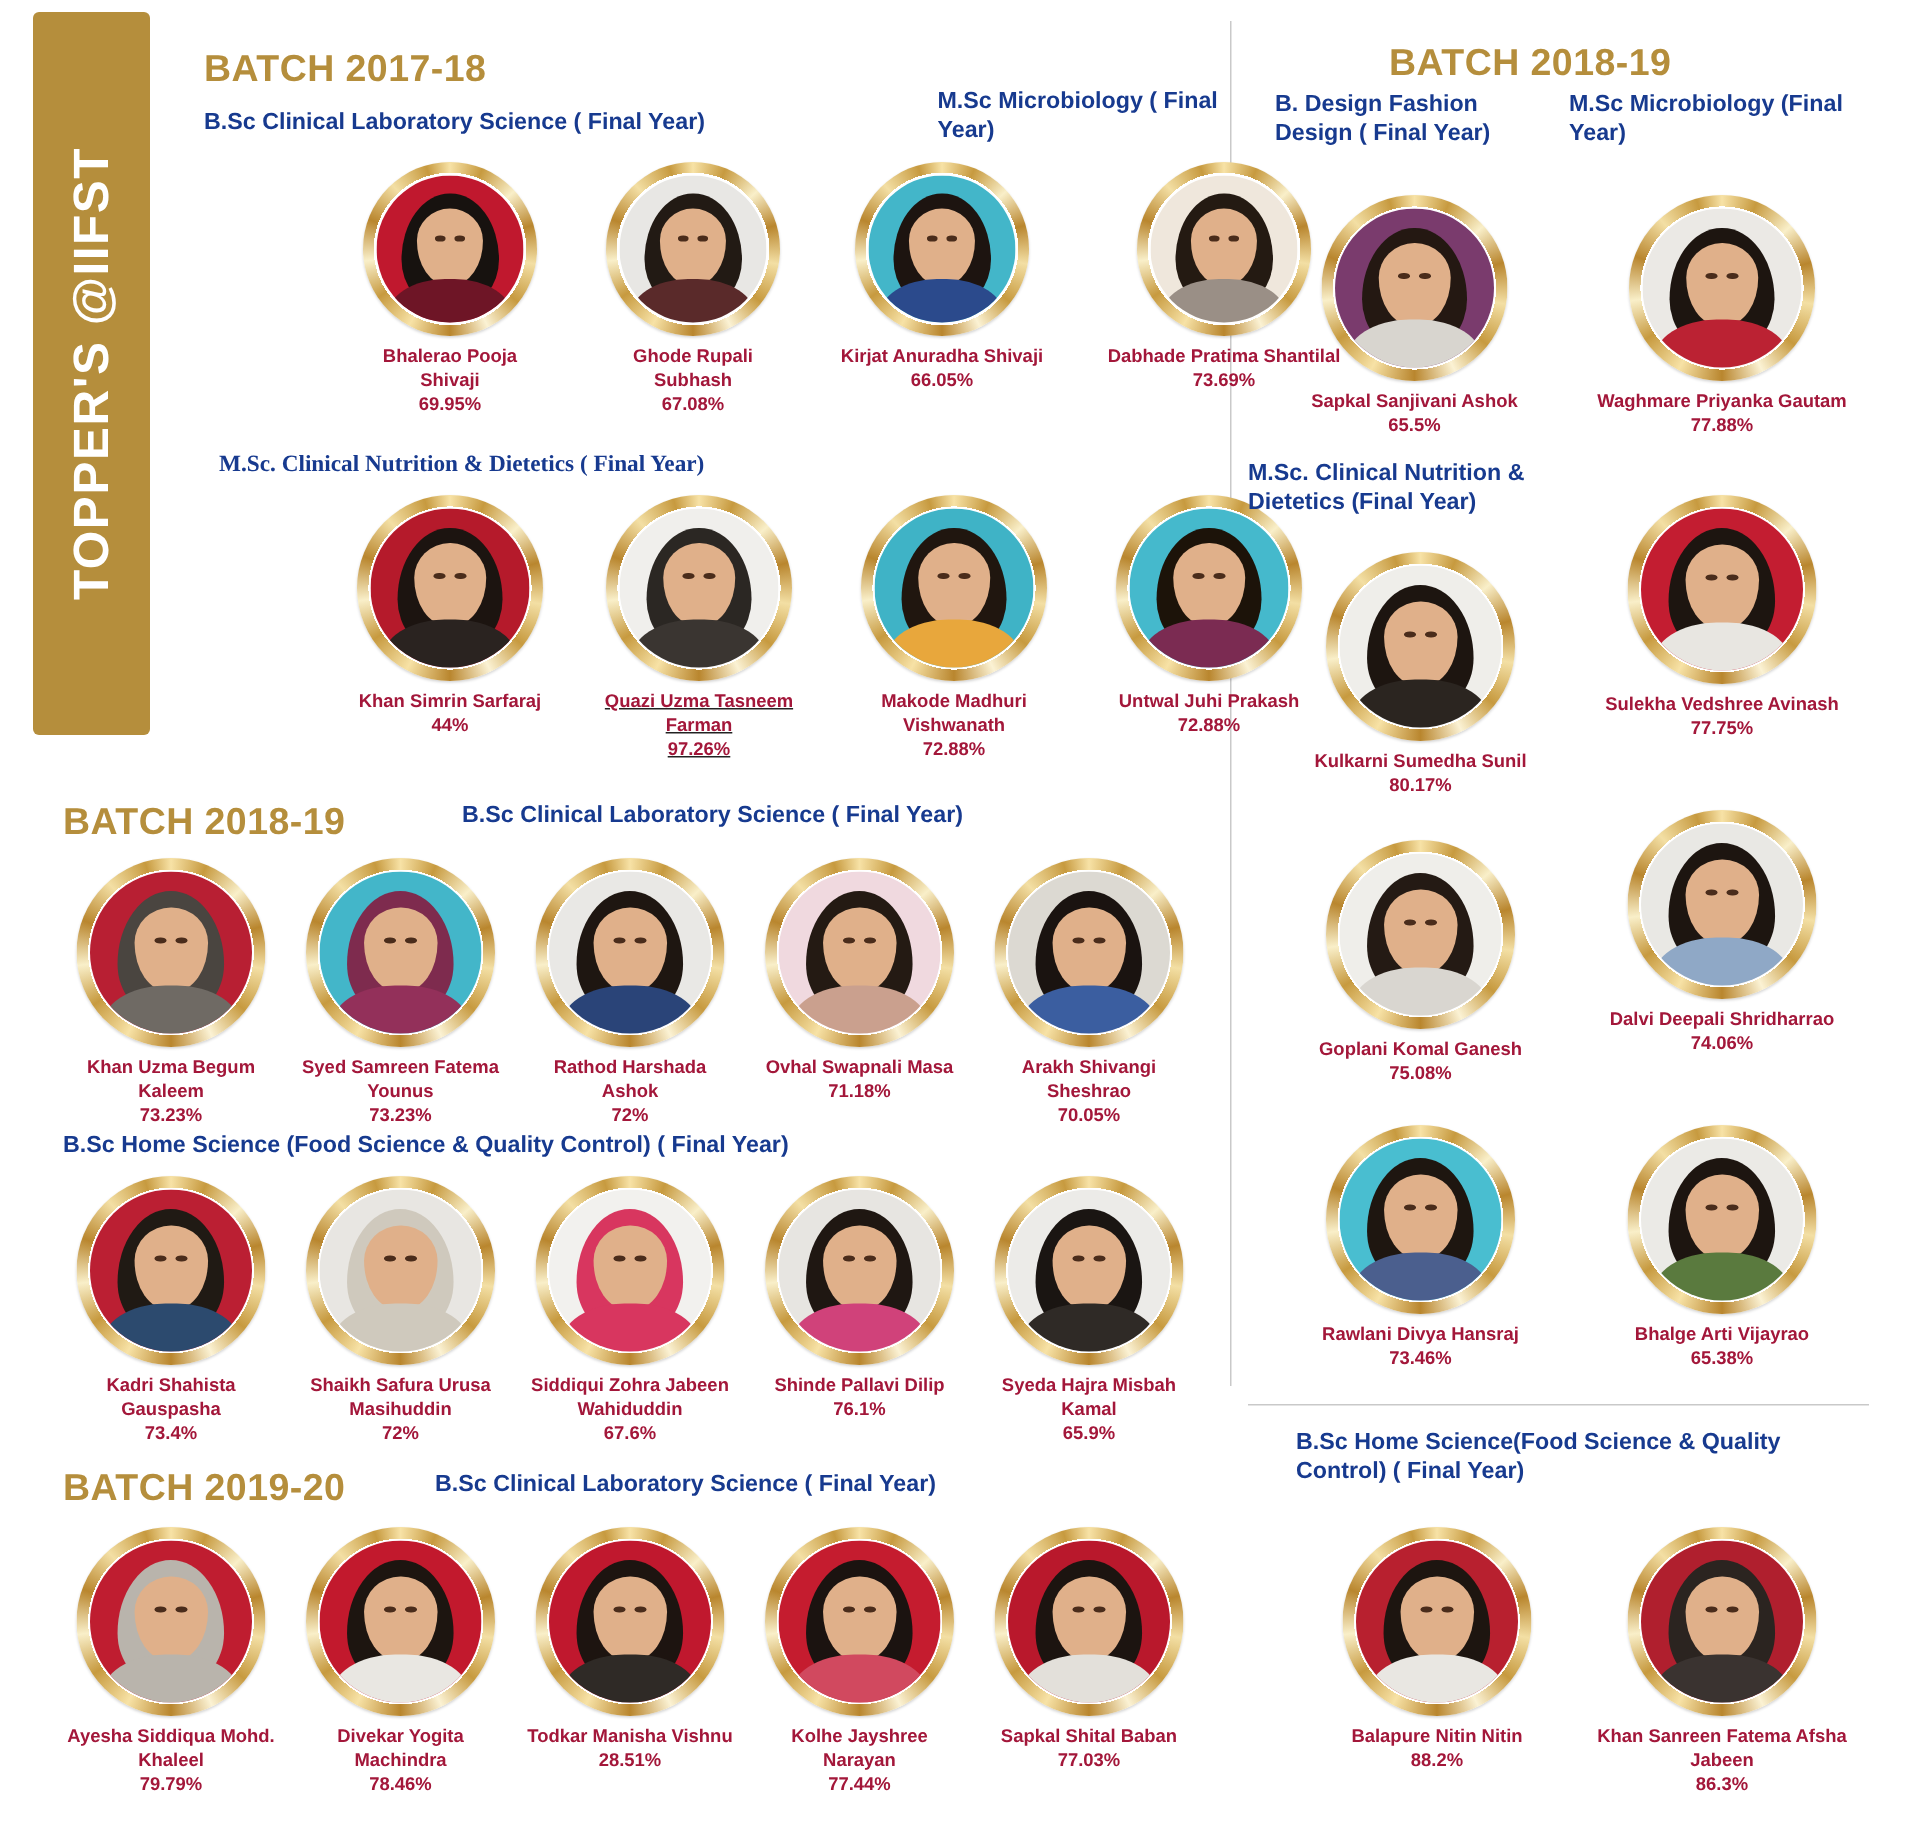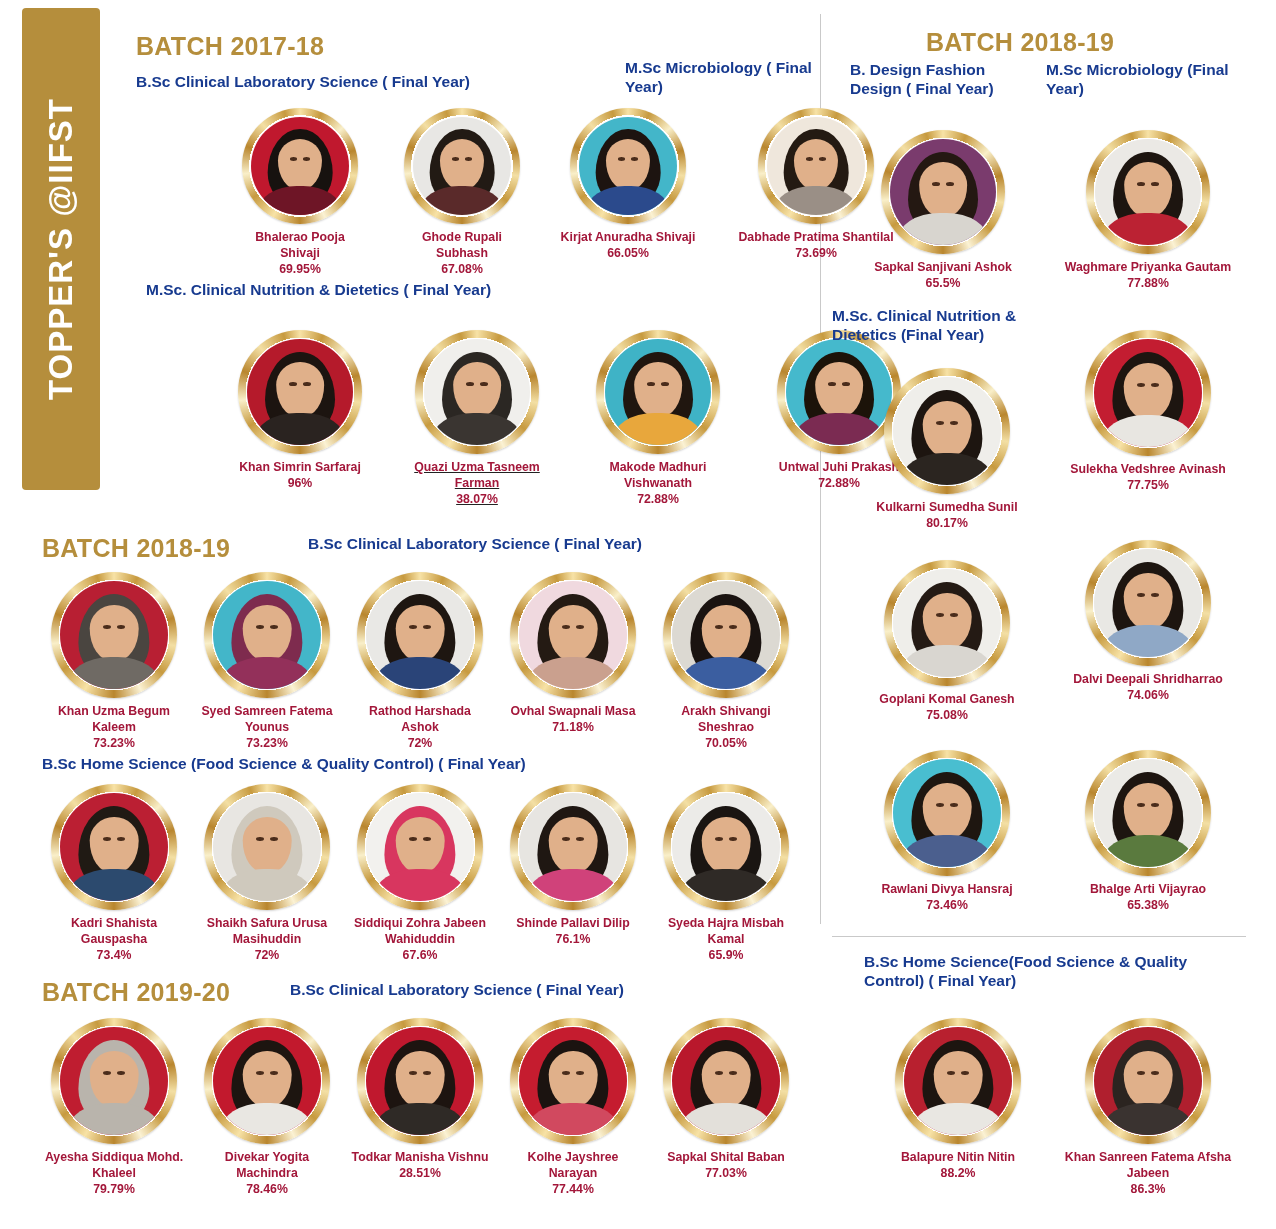--- a/index.html
+++ b/index.html
@@ -251,58 +251,58 @@
             </div>
           </div>
         </div>
         <div class="caption">
           <span>Dabhade Pratima Shantilal</span><br>
           <span>73.69%</span>
         </div>
       </div>
     </div>
 
-    <div style="position:absolute; left:46px; top:280px; width:520px;" class="course-title">M.Sc. Clinical Nutrition &amp; Dietetics ( Final Year)</div>
-
-    <div class="row" style="position:absolute; left:134px; top:330px; gap:41px;justify-content:center;">
+    <div style="position:absolute; left:46px; top:300px; width:520px;font-family:Liberation Serif, serif;" class="course-title">M.Sc. Clinical Nutrition &amp; Dietetics ( Final Year)</div>
+
+    <div class="row" style="position:absolute; left:134px; top:330px; gap:30px;justify-content:center;">
       <div class="person" style="width:132px;">
         <div class="frame" style="width:124px;height:124px;">
           <div class="photo">
             <div class="portrait">
               <div class="bg" style="background:#b51a2b"></div>
               <div class="hair" style="background:#1c1410"></div>
               <div class="face"></div>
                 <div class="eye l"></div>
                 <div class="eye r"></div>
               <div class="body" style="background:#2a2320"></div>
             </div>
           </div>
         </div>
         <div class="caption">
           <span>Khan Simrin Sarfaraj</span><br>
-          <span>96%</span>
+          <span>44%</span>
         </div>
       </div>
 
       <div class="person" style="width:140px;text-decoration:underline;">
         <div class="frame" style="width:124px;height:124px;">
           <div class="photo">
             <div class="portrait">
               <div class="bg" style="background:#f0efec"></div>
               <div class="hair" style="background:#2b2723"></div>
               <div class="face"></div>
                 <div class="eye l"></div>
                 <div class="eye r"></div>
               <div class="body" style="background:#3a3531"></div>
             </div>
           </div>
         </div>
         <div class="caption">
           <span>Quazi Uzma Tasneem Farman</span><br>
-          <span>38.07%</span>
+          <span>97.26%</span>
         </div>
       </div>
 
       <div class="person" style="width:140px;">
         <div class="frame" style="width:124px;height:124px;">
           <div class="photo">
             <div class="portrait">
               <div class="bg" style="background:#3fb3c6"></div>
               <div class="hair" style="background:#20160f"></div>
               <div class="face"></div>

